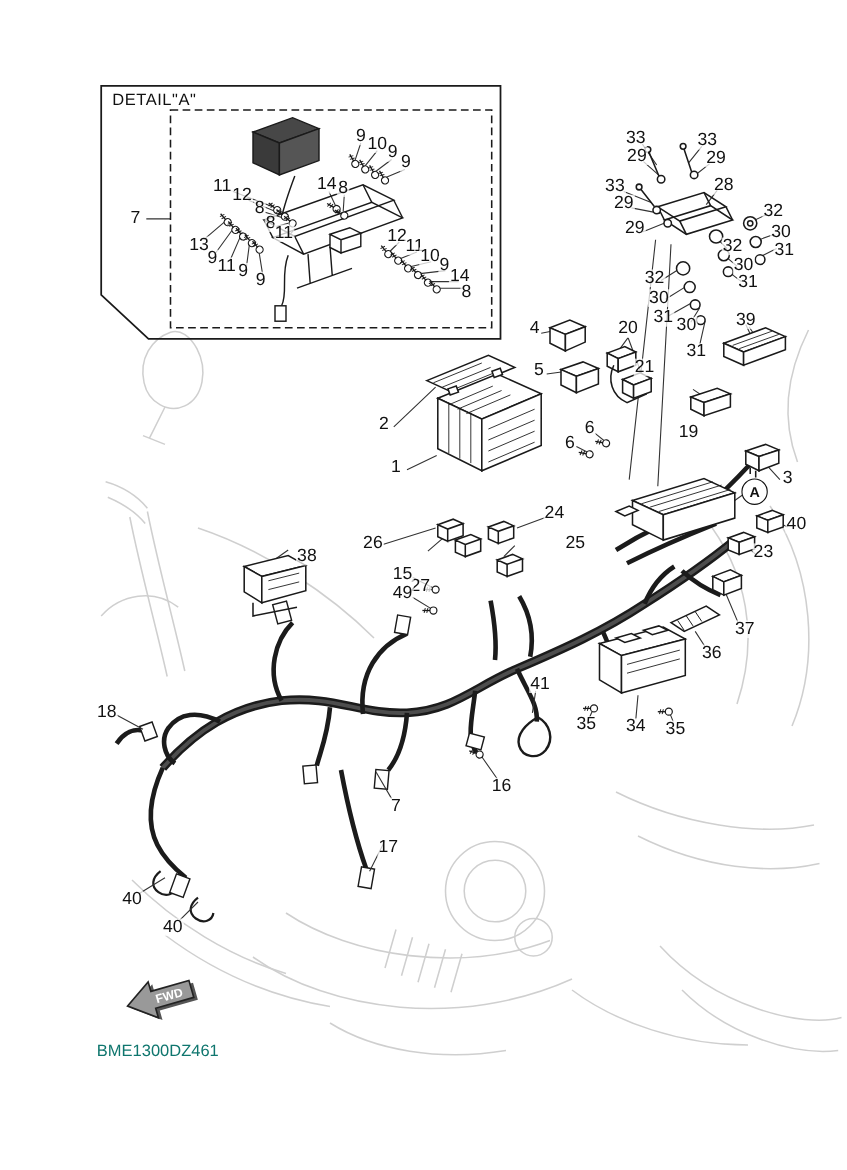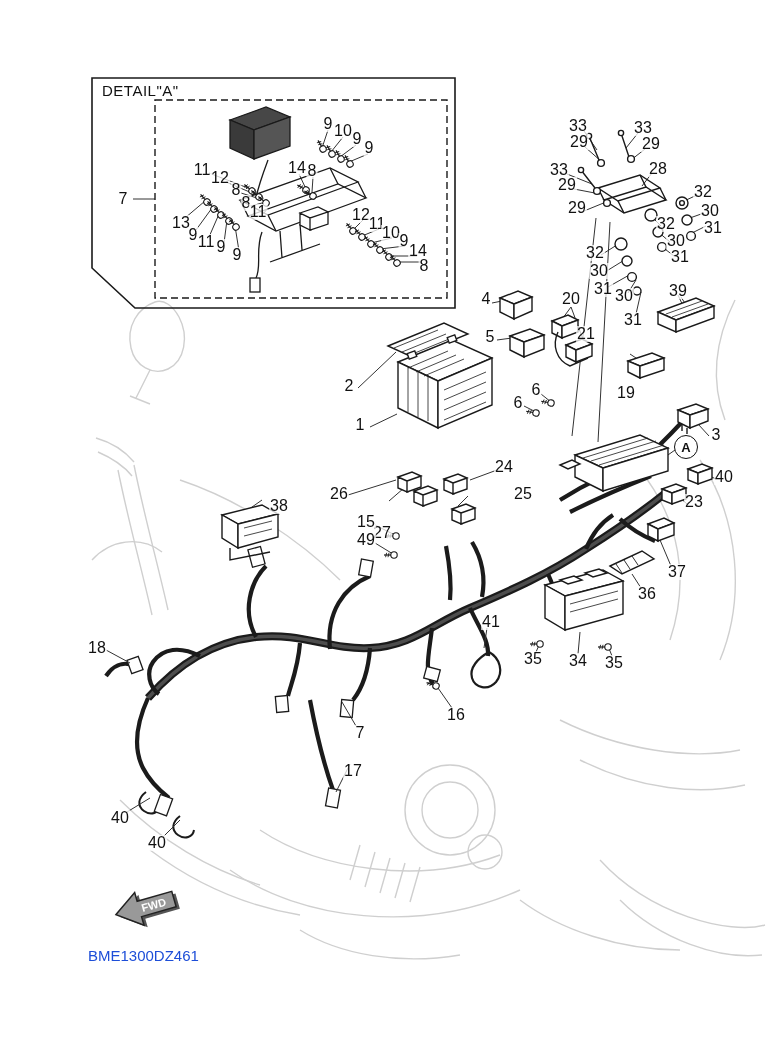--- a/index.html
+++ b/index.html
@@ -11,21 +11,21 @@
   .overlay{position:absolute;left:0;top:0;width:770px;height:1064px;pointer-events:none;}
   .callout{
     position:absolute;transform:translate(-50%,-50%);
     font-size:16px;line-height:1;color:#111;white-space:nowrap;
     background:rgba(255,255,255,.75);padding:0 1px;
   }
   .detail-title{
     position:absolute;left:102px;top:82px;font-size:15px;letter-spacing:.5px;color:#111;
   }
   .part-code{
-    position:absolute;left:88px;top:947px;font-size:15px;color:#1d4ed8;
+    position:absolute;left:88px;top:947px;font-size:15px;color:#0f766e;
   }
   .marker-a{
     position:absolute;left:686px;top:447px;width:22px;height:22px;
     transform:translate(-50%,-50%);border:1.6px solid #111;border-radius:50%;
     display:flex;align-items:center;justify-content:center;
     font-size:13px;font-weight:bold;background:#fff;
   }
 </style>
 </head>
 <body>

